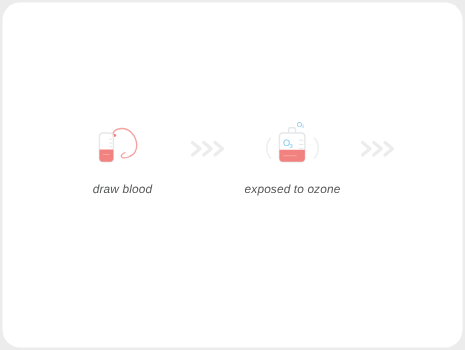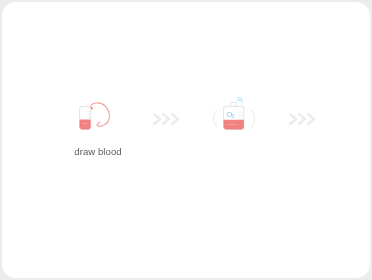--- a/index.html
+++ b/index.html
@@ -51,20 +51,21 @@
     display: block;
     overflow: visible;
   }
   .step-label {
     margin-top: 6px;
     font-size: 9.5px;
     color: #57585a;
     letter-spacing: 0.1px;
     white-space: nowrap;
     line-height: 12px;
+    font-style: italic;
   }
   .arrow {
     width: 40px;
     height: 42px;
     display: flex;
     align-items: center;
     justify-content: center;
     gap: 0px;
   }
   .arrow svg { display: block; }
@@ -123,20 +124,21 @@
 
           <line x1="33.6" y1="14.2" x2="36.4" y2="14.2" stroke="#e6e7e9" stroke-width="0.9" stroke-linecap="round"></line>
           <line x1="33.6" y1="17.6" x2="36.4" y2="17.6" stroke="#e6e7e9" stroke-width="0.9" stroke-linecap="round"></line>
           <line x1="33.6" y1="21.0" x2="36.4" y2="21.0" stroke="#e6e7e9" stroke-width="0.9" stroke-linecap="round"></line>
           <line x1="21" y1="26.6" x2="31" y2="26.6" stroke="#f6a5a2" stroke-width="0.9" stroke-linecap="round"></line>
 
           <text x="31.4" y="3.4" font-family="Liberation Sans, sans-serif" font-size="5.6" fill="#7ec8ef">O</text>
           <text x="35.3" y="4.6" font-family="Liberation Sans, sans-serif" font-size="3.6" fill="#9bd4f2">3</text>
         </svg>
       </div>
+      <div class="step-label">exposed to ozone</div>
     </div>
 
     <div class="arrow">
       <svg width="30" height="16" viewBox="0 0 30 16">
         <path d="M3 3 L9 8 L3 13" fill="none" stroke="#ececed" stroke-width="2.6" stroke-linecap="round" stroke-linejoin="round"></path>
         <path d="M12 3 L18 8 L12 13" fill="none" stroke="#ececed" stroke-width="2.6" stroke-linecap="round" stroke-linejoin="round"></path>
         <path d="M21 3 L27 8 L21 13" fill="none" stroke="#ececed" stroke-width="2.6" stroke-linecap="round" stroke-linejoin="round"></path>
       </svg>
     </div>
 

